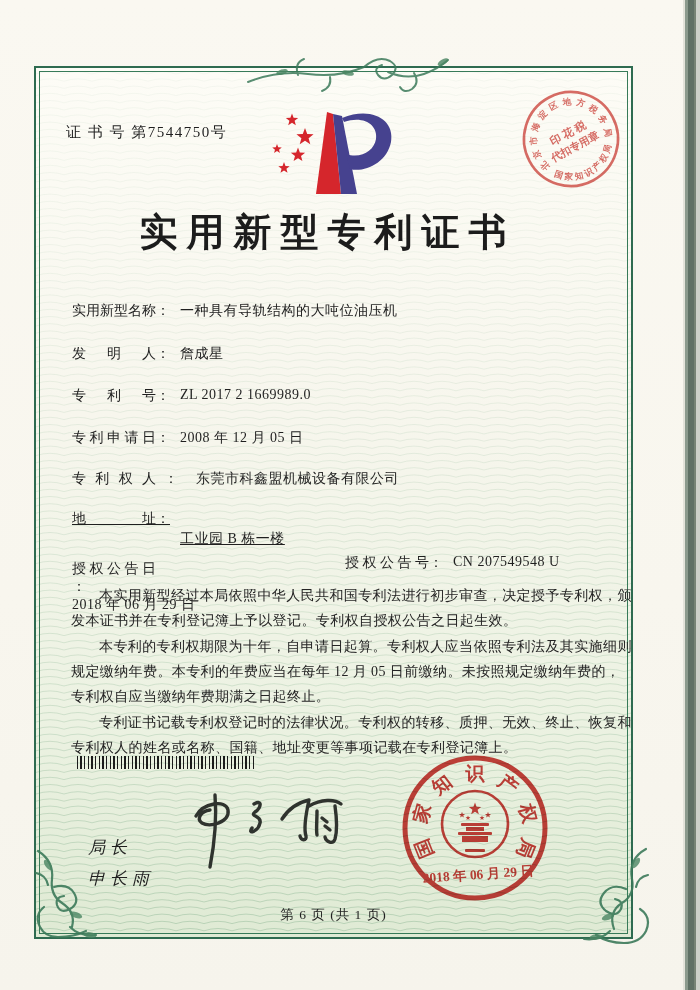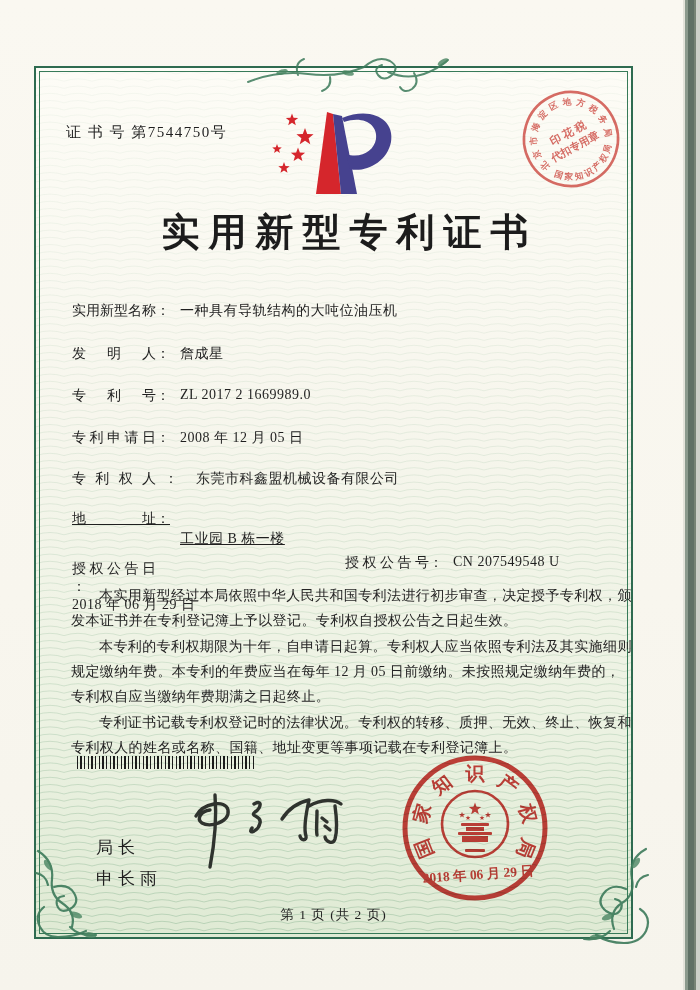--- a/index.html
+++ b/index.html
@@ -10,33 +10,33 @@
   }
   .edge-band{position:absolute;top:0;right:0;width:17px;height:990px;
     background:linear-gradient(90deg,#e3e3da 0 2px,#8b9a8d 2px 5px,#5f7165 5px 11px,#768475 11px 13px,#ccd1c9 13px 17px);}
   .inner-bg{position:absolute;left:36px;top:68px;width:595px;height:869px;
     background:linear-gradient(180deg,#fdfcf6 0%,#f7f6ed 40%,#ecf2e2 75%,#dfead4 100%);}
   .guilloche{position:absolute;left:36px;top:68px;}
   .frame-outer{position:absolute;left:34px;top:66px;width:595px;height:869px;border:2px solid #2e6b50;}
   .frame-inner{position:absolute;left:3px;top:3px;right:3px;bottom:3px;border:1px solid #377a58;}
   .cert-no{position:absolute;left:66px;top:123px;font-size:15px;letter-spacing:1.5px;}
   .logo{position:absolute;left:264px;top:106px;}
-  .title{position:absolute;left:50px;top:207px;width:599px;text-align:center;
+  .title{position:absolute;left:28px;top:207px;width:599px;text-align:center;
     font-size:38px;font-weight:bold;letter-spacing:9px;color:#1c1c1c;}
   .frow{position:absolute;display:flex;align-items:flex-start;font-size:14px;}
   .frow .lbl{display:inline-block;width:84px;text-align:justify;text-align-last:justify;flex:none;}
   .frow .colon{flex:none;margin-right:10px;}
   .frow .val{letter-spacing:0.5px;}
   .val .addr2{display:block;margin-top:20px;}
   .paras{position:absolute;left:70px;top:582px;width:563px;font-size:14px;line-height:25px;
     letter-spacing:0.4px;color:#242424;}
   .paras p{margin:1px;text-indent:2em;}
   .barcode{position:absolute;left:77px;top:756px;width:177px;height:13px;
     background:repeating-linear-gradient(90deg,#1b1b1b 0 1.5px,transparent 1.5px 3px,#1b1b1b 3px 5.5px,transparent 5.5px 7px,#1b1b1b 7px 8.2px,transparent 8.2px 11px);}
-  .officer{position:absolute;left:96px;top:832px;font-size:17px;letter-spacing:5px;line-height:31px;}
+  .officer{position:absolute;left:88px;top:832px;font-size:17px;letter-spacing:5px;line-height:31px;font-style:italic;}
   .signature{position:absolute;left:158px;top:778px;}
   .seal{position:absolute;left:385px;top:738px;mix-blend-mode:multiply;}
   .taxstamp{position:absolute;left:512px;top:80px;mix-blend-mode:multiply;}
   .footer{position:absolute;left:34px;top:906px;width:599px;text-align:center;font-size:13.5px;letter-spacing:1px;}
   .ornament{position:absolute;}
 </style>
 </head>
 <body>
 
 <div class="scan">
@@ -352,16 +352,16 @@
           <text x="0.00" y="37.50" text-anchor="middle" dominant-baseline="central" font-size="8.6" font-weight="bold" fill="#cf453e" font-family="Liberation Serif,serif" transform="rotate(360.0 0.00 37.50)">识</text>
           <text x="10.13" y="36.11" text-anchor="middle" dominant-baseline="central" font-size="8.6" font-weight="bold" fill="#cf453e" font-family="Liberation Serif,serif" transform="rotate(344.3 10.13 36.11)">产</text>
           <text x="19.50" y="32.03" text-anchor="middle" dominant-baseline="central" font-size="8.6" font-weight="bold" fill="#cf453e" font-family="Liberation Serif,serif" transform="rotate(328.7 19.50 32.03)">权</text>
           <text x="27.43" y="25.57" text-anchor="middle" dominant-baseline="central" font-size="8.6" font-weight="bold" fill="#cf453e" font-family="Liberation Serif,serif" transform="rotate(313.0 27.43 25.57)">局</text>
         </g>
       <text id="tax-c1" x="0" y="-3" text-anchor="middle" font-size="11" font-weight="bold" fill="#cf453e" font-family="Liberation Serif,serif">印 花 税</text>
       <text id="tax-c2" x="0" y="12" text-anchor="middle" font-size="10.5" font-weight="bold" fill="#cf453e" font-family="Liberation Serif,serif">代扣专用章</text>
     </g>
   </svg>
 
-  <div class="footer">第 1 页 (共 2 页)</div>
+  <div class="footer">第 6 页 (共 1 页)</div>
 
   <div class="edge-band"></div>
 </div>
 
 </body></html>

